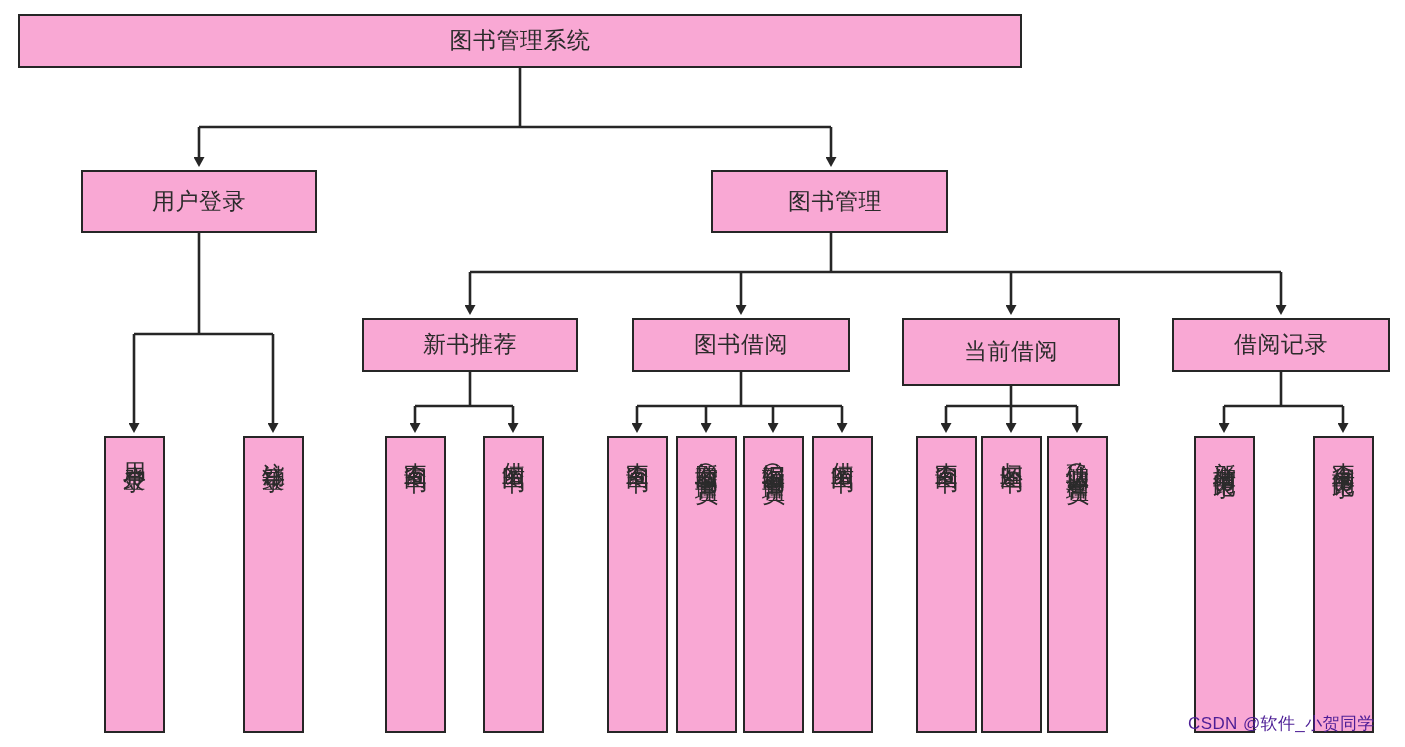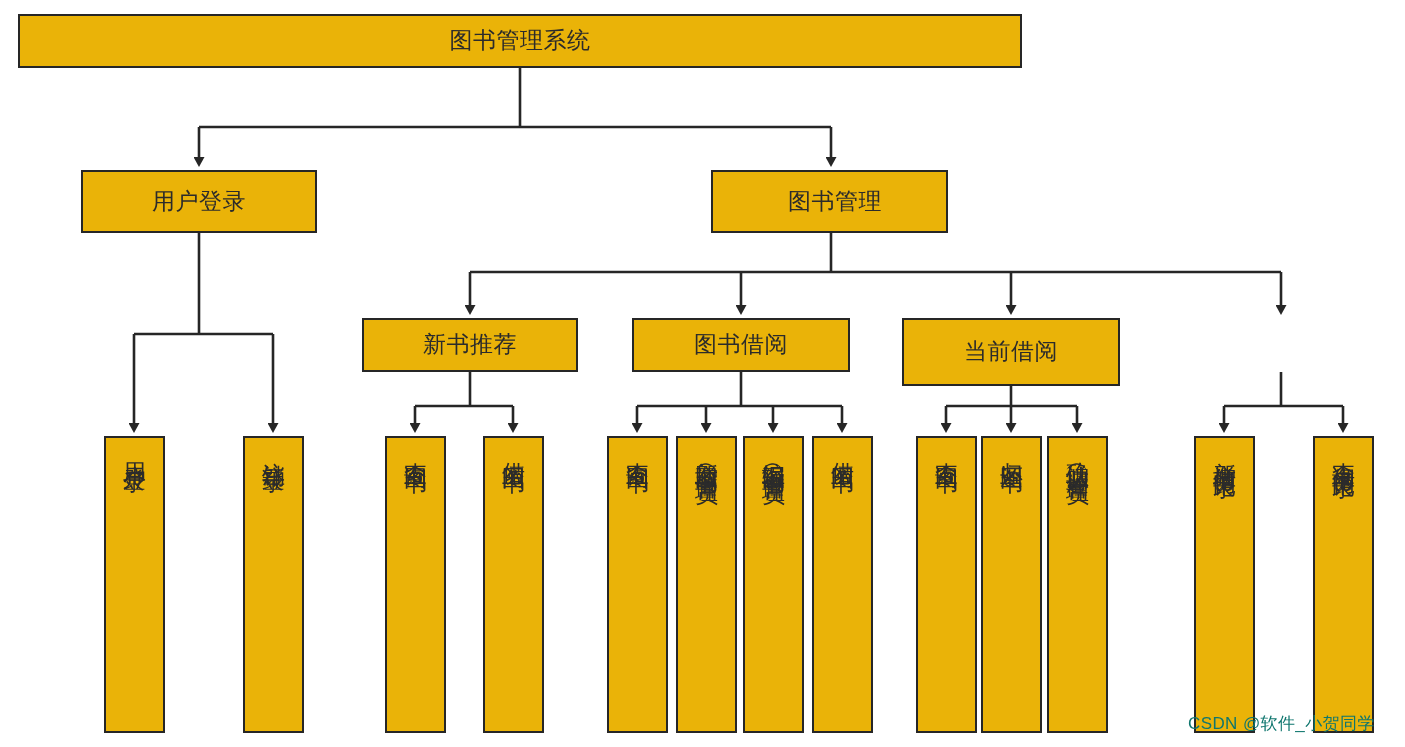--- a/index.html
+++ b/index.html
@@ -25,21 +25,21 @@
     position: absolute;
     left: 0;
     top: 0;
     width: 1405px;
     height: 747px;
   }
   .node-box {
     position: absolute;
     box-sizing: border-box;
     border: 2.5px solid #262626;
-    background: #eab308;
+    background: #f9a8d4;
     display: flex;
     align-items: center;
     justify-content: center;
     color: #2b2b2b;
   }
   .node-label {
     display: block;
     text-align: center;
     line-height: 1.18;
     color: #2b2b2b;
@@ -65,21 +65,21 @@
     font-size: 23px;
     letter-spacing: 3px;
     line-height: 1;
     max-height: 100%;
   }
   .watermark {
     position: absolute;
     left: 1188px;
     top: 712px;
     font-size: 17px;
-    color: #0f766e;
+    color: #4c1d95;
     white-space: nowrap;
     font-family: "Liberation Sans", "DejaVu Sans", sans-serif;
     letter-spacing: 0.4px;
   }
 </style>
 </head>
 <body>
 
 <div id="diagram-root">
 
@@ -148,20 +148,23 @@
 
   <div class="node-box horiz" style="left:632px; top:318px; width:218px; height:54px;">
     <span class="node-label">图书借阅</span>
   </div>
   <div class="node-box horiz" style="left:362px; top:318px; width:216px; height:54px;">
     <span class="node-label">新书推荐</span>
   </div>
   <div class="node-box horiz" style="left:902px; top:318px; width:218px; height:68px;">
     <span class="node-label">当前借阅</span>
   </div>
+  <div class="node-box horiz" style="left:1172px; top:318px; width:218px; height:54px;">
+    <span class="node-label">借阅记录</span>
+  </div>
 
   <div class="node-box vert" style="left:104px; top:436px; width:61px; height:297px;">
     <span class="node-label">用户登录</span>
   </div>
   <div class="node-box vert" style="left:243px; top:436px; width:61px; height:297px;">
     <span class="node-label">注销登录</span>
   </div>
 
   <div class="node-box vert" style="left:385px; top:436px; width:61px; height:297px;">
     <span class="node-label">查询图书</span>

